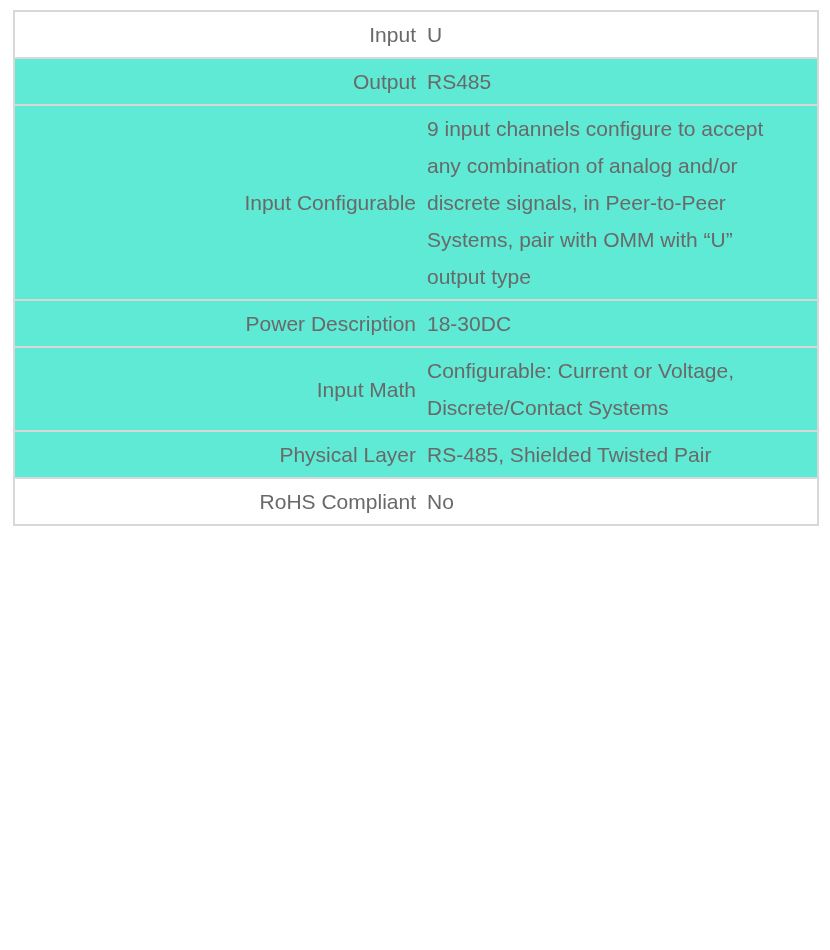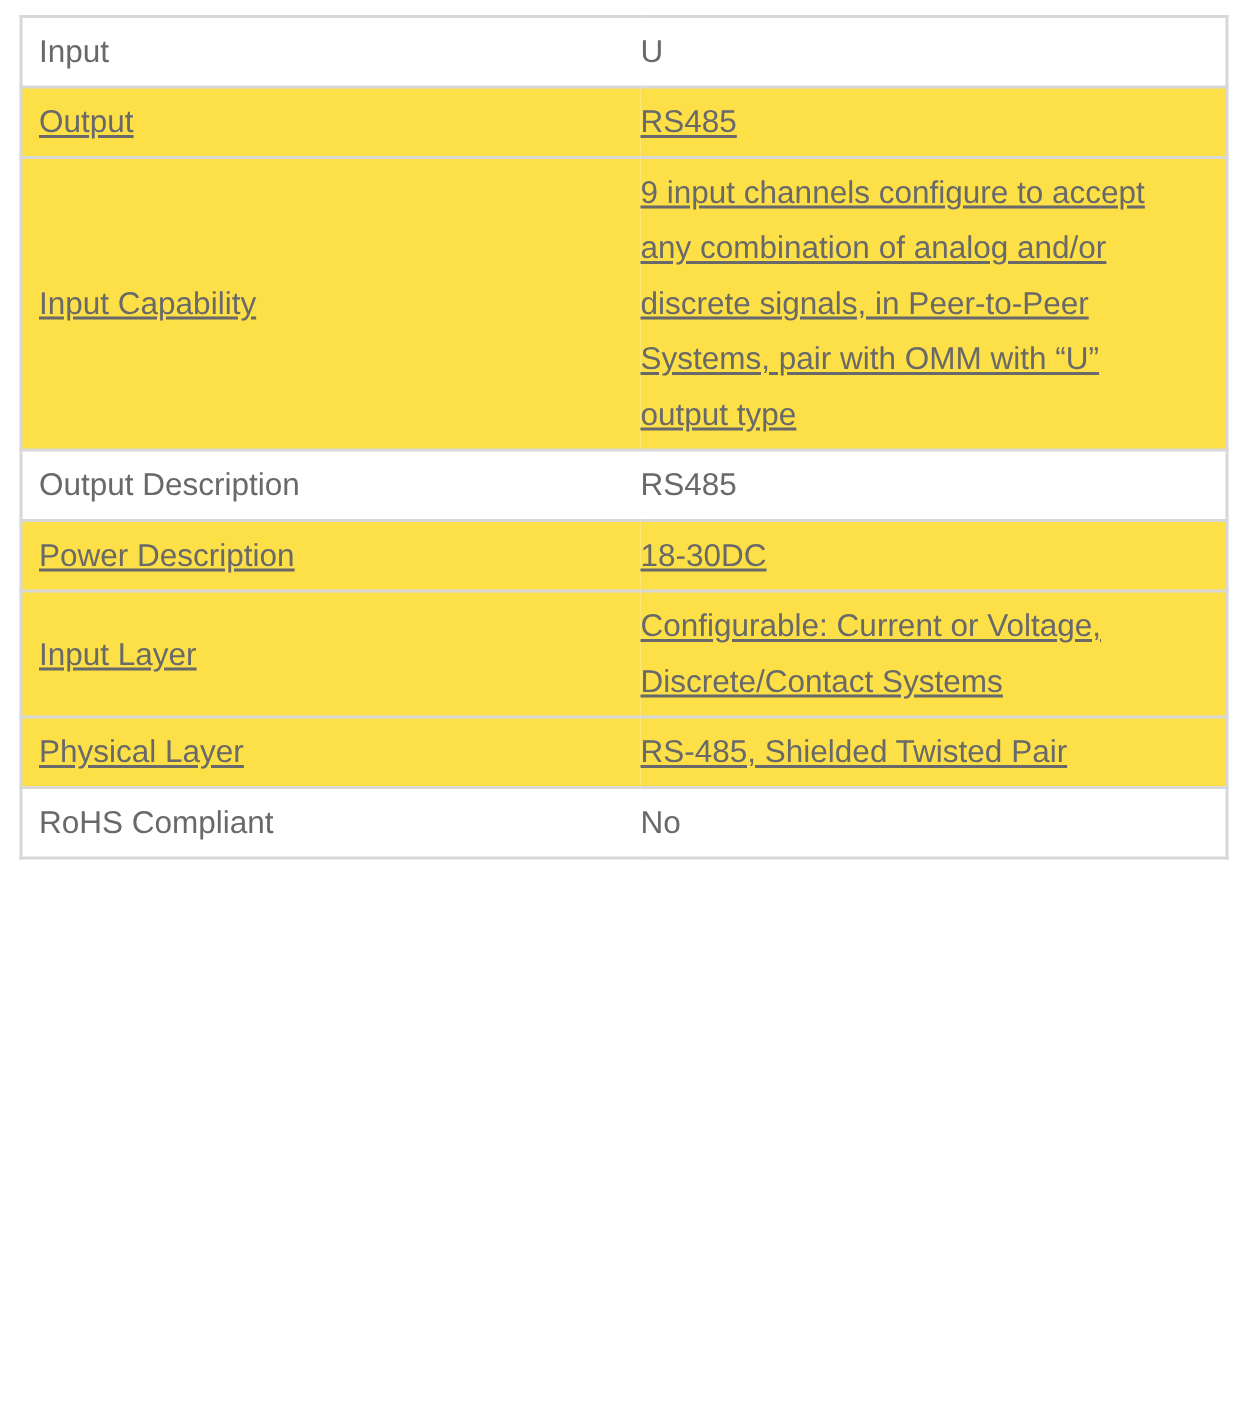--- a/index.html
+++ b/index.html
@@ -24,54 +24,51 @@
     border: 2px solid #d8d8d8;
     border-left: none;
     border-right: none;
     vertical-align: middle;
   }
   table.spec-table tr td:first-child { border-left: 2px solid #d8d8d8; }
   table.spec-table tr td:last-child  { border-right: 2px solid #d8d8d8; }
   td.k {
     width: 390px;
     padding: 4px 11px;
+    text-align: right;
   }
   td.v {
     padding: 4px 40px 4px 0;
   }
-  tr.alt td { background: #fde047; text-decoration: underline; }
+  tr.alt td { background: #5eead4; }
   tr.plain td { background: #ffffff; }
 </style>
 </head>
 <body>
 
 <table class="spec-table">
   <tbody>
     <tr class="plain">
       <td class="k">Input</td>
       <td class="v">U</td>
     </tr>
     <tr class="alt">
       <td class="k">Output</td>
       <td class="v">RS485</td>
     </tr>
     <tr class="alt">
-      <td class="k">Input Capability</td>
+      <td class="k">Input Configurable</td>
       <td class="v">9 input channels configure to accept any combination of analog and/or discrete signals, in Peer-to-Peer Systems, pair with OMM with “U” output type</td>
-    </tr>
-    <tr class="plain">
-      <td class="k">Output Description</td>
-      <td class="v">RS485</td>
     </tr>
     <tr class="alt">
       <td class="k">Power Description</td>
       <td class="v">18-30DC</td>
     </tr>
     <tr class="alt">
-      <td class="k">Input Layer</td>
+      <td class="k">Input Math</td>
       <td class="v">Configurable: Current or Voltage, Discrete/Contact Systems</td>
     </tr>
     <tr class="alt">
       <td class="k">Physical Layer</td>
       <td class="v">RS-485, Shielded Twisted Pair</td>
     </tr>
     <tr class="plain">
       <td class="k">RoHS Compliant</td>
       <td class="v">No</td>
     </tr>

